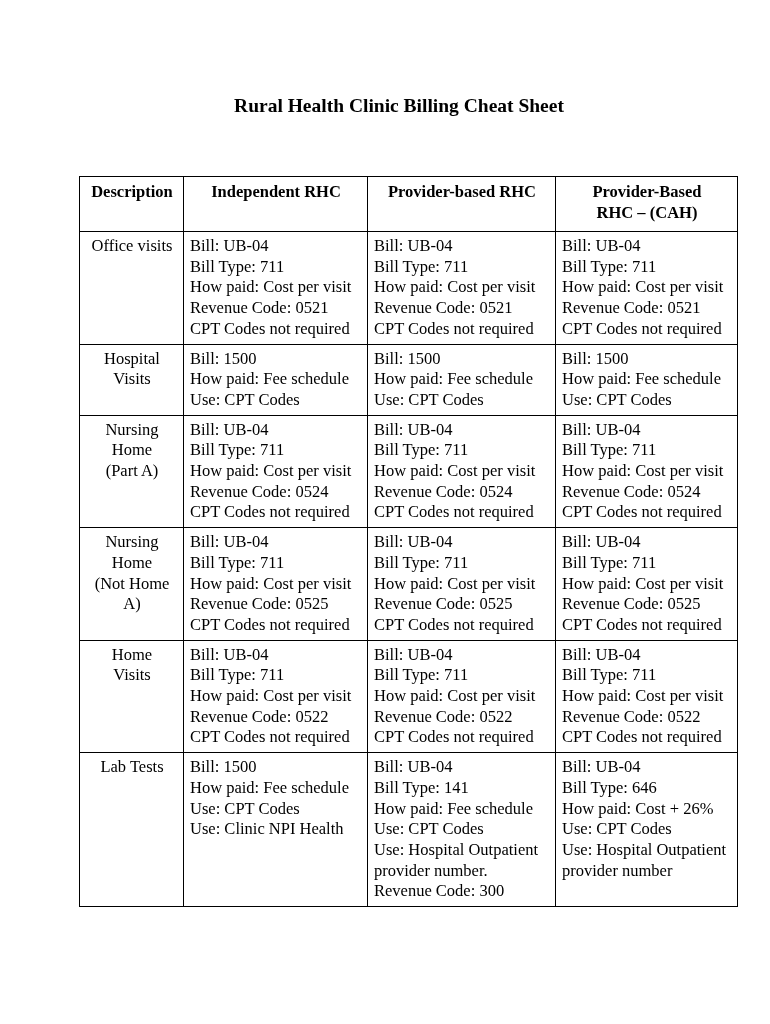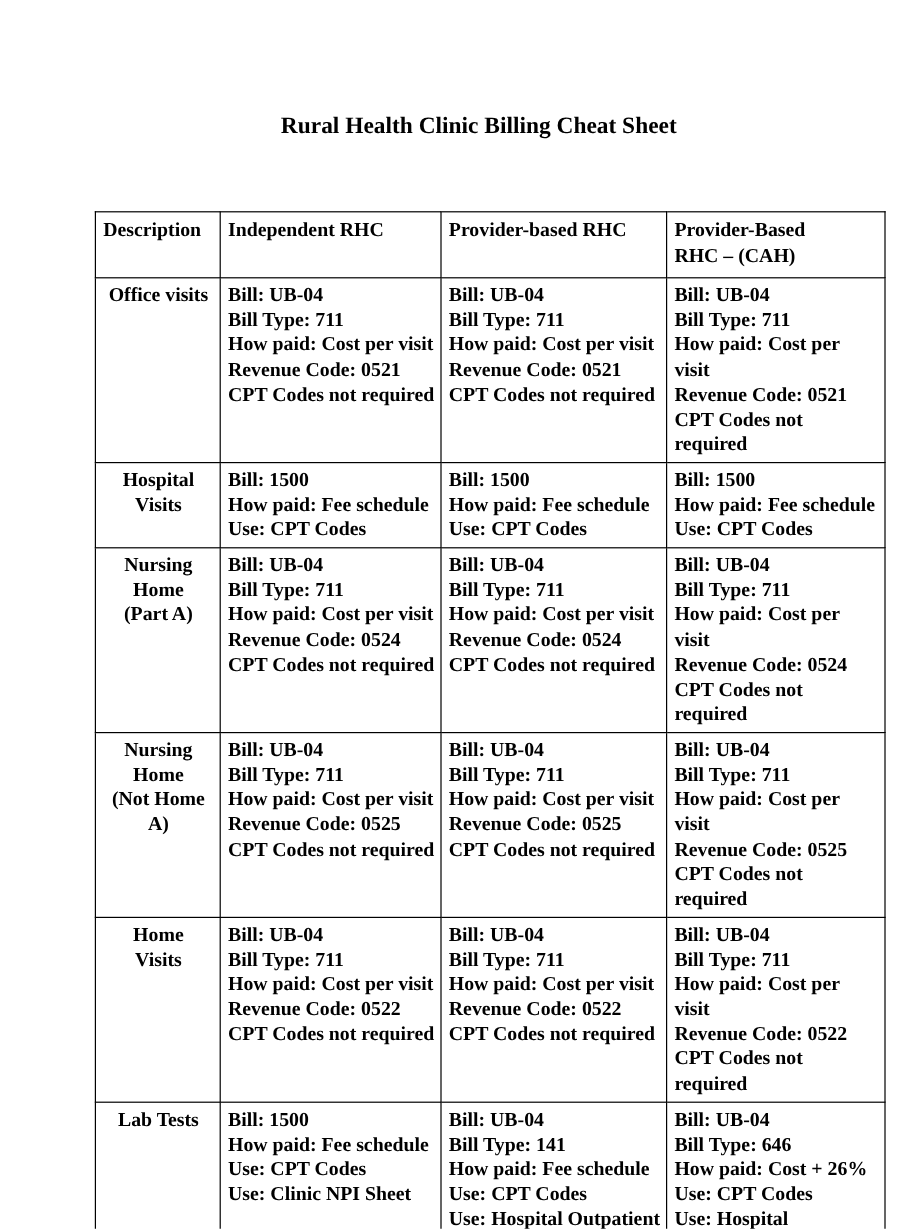--- a/index.html
+++ b/index.html
@@ -43,25 +43,25 @@
     border-collapse: collapse;
     table-layout: fixed;
   }
   .billing-table td,
   .billing-table th {
     border: 1px solid #000000;
     vertical-align: top;
     padding: 4px 5px 4px 6px;
     font-size: 16.5px;
     line-height: 20.7px;
-    font-weight: bold;
+    font-weight: normal;
   }
   .billing-table th {
     font-weight: bold;
-    text-align: left;
+    text-align: center;
     padding-top: 5px;
     padding-bottom: 5px;
   }
   .col-desc  { width: 104px; }
   .col-ind   { width: 184px; }
   .col-pb    { width: 188px; }
   .col-cah   { width: 182px; }
 
   thead th.col-desc,
   thead th.col-ind,
@@ -292,21 +292,21 @@
           <td class="col-desc desc-cell">
             <span class="cell-lines">
               <span class="line">Lab Tests</span>
             </span>
           </td>
           <td class="col-ind">
             <span class="cell-lines">
               <span class="line">Bill: 1500</span>
               <span class="line">How paid: Fee schedule</span>
               <span class="line">Use: CPT Codes</span>
-              <span class="line">Use: Clinic NPI Sheet</span>
+              <span class="line">Use: Clinic NPI Health</span>
             </span>
           </td>
           <td class="col-pb">
             <span class="cell-lines">
               <span class="line">Bill: UB-04</span>
               <span class="line">Bill Type: 141</span>
               <span class="line">How paid: Fee schedule</span>
               <span class="line">Use: CPT Codes</span>
               <span class="line">Use: Hospital Outpatient provider number.</span>
               <span class="line">Revenue Code: 300</span>

